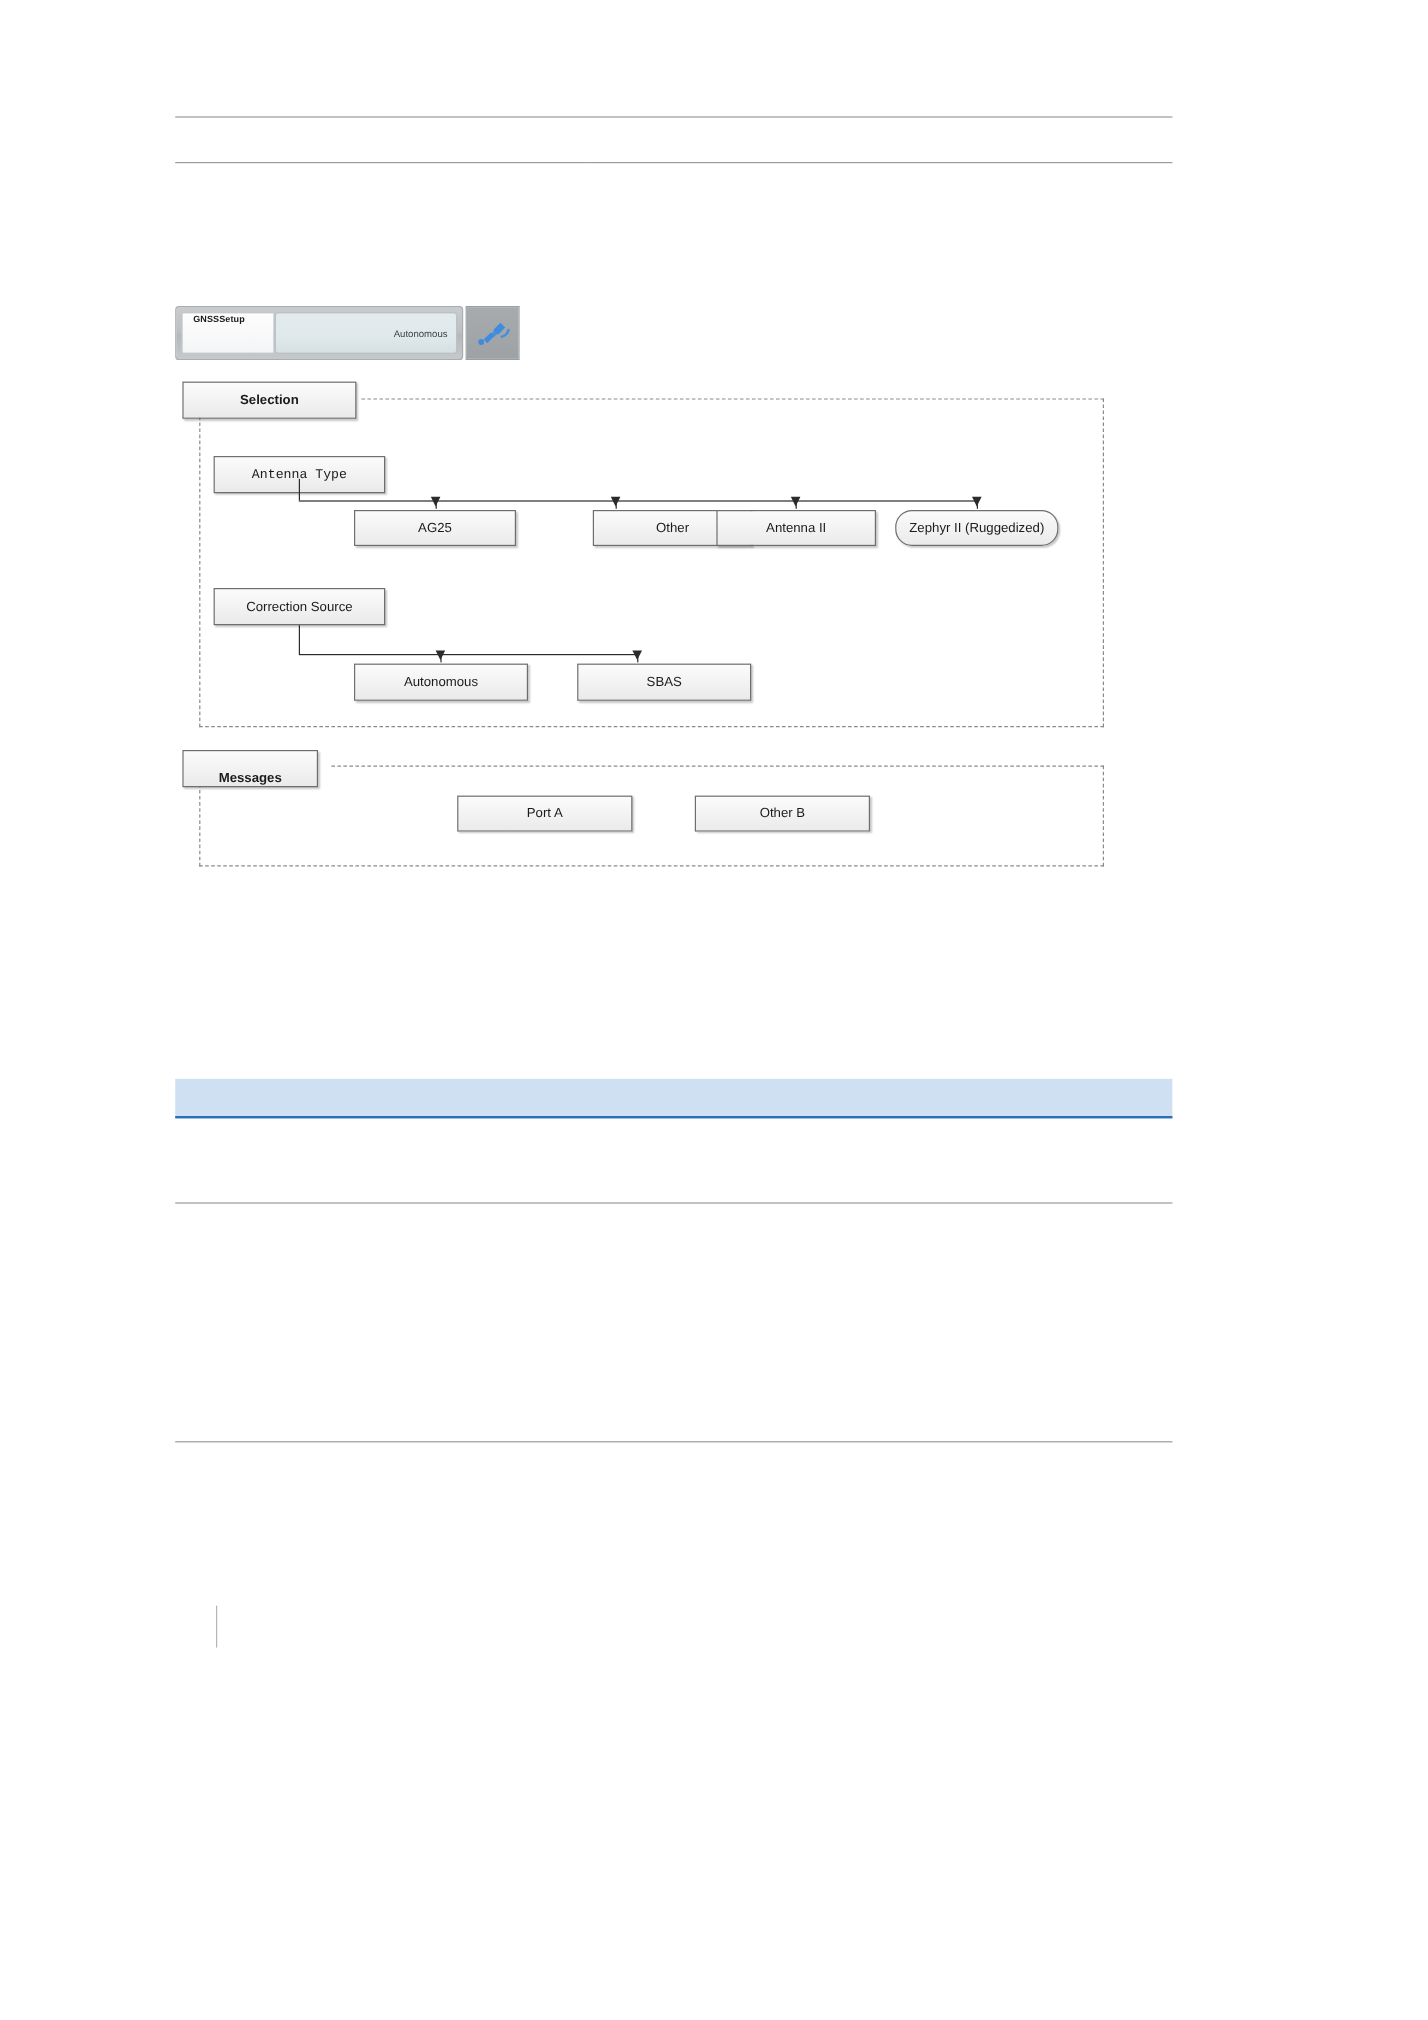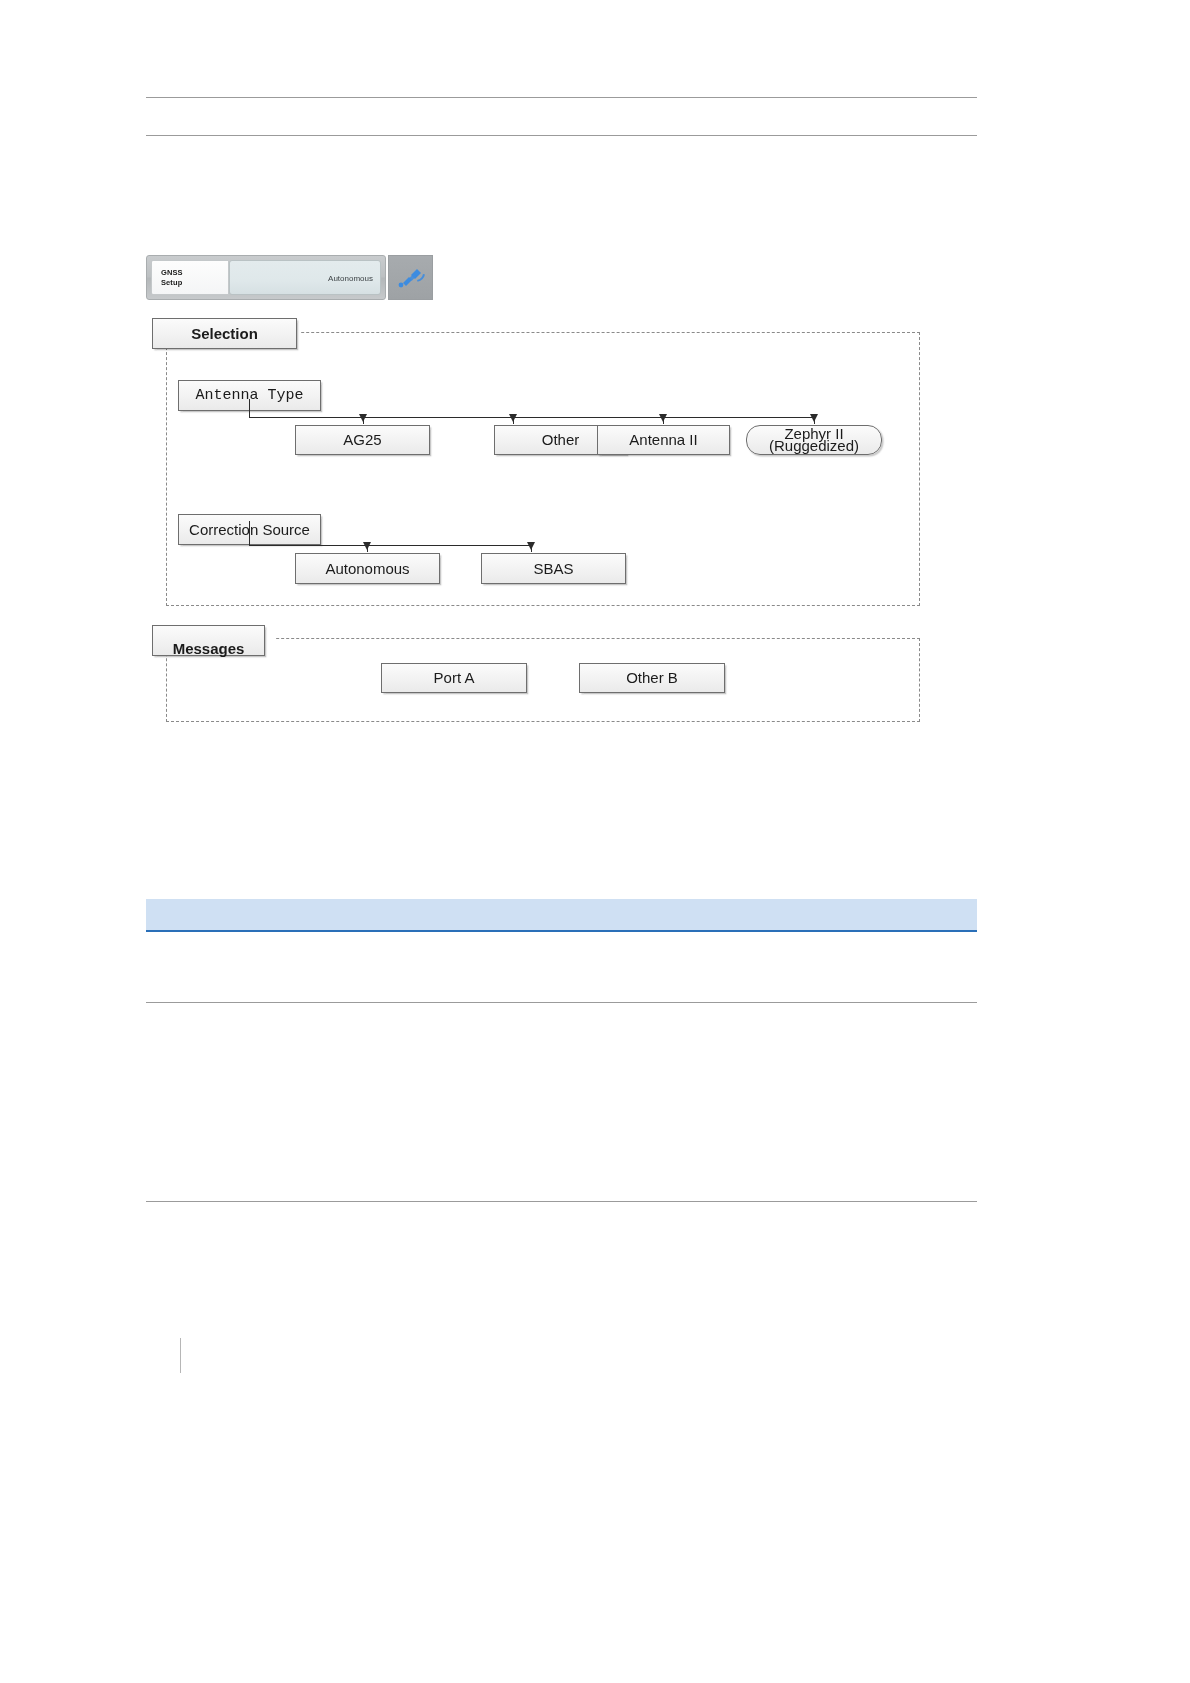--- a/index.html
+++ b/index.html
@@ -52,22 +52,20 @@
     box-sizing: border-box;
   }
   .device-tab {
     width: 78px;
     height: 100%;
     background: linear-gradient(to bottom, #fdfdfd 0%, #f4f5f6 100%);
     border: 1px solid #c4c8ca;
     border-radius: 2px 0 0 2px;
     box-sizing: border-box;
     display: flex;
-    flex-direction: column;
-    justify-content: center;
     padding-left: 9px;
   }
   .device-tab-line {
     font-size: 7.5px;
     font-weight: bold;
     line-height: 10px;
     color: #1a1a1a;
     letter-spacing: .1px;
   }
   .device-status {
@@ -102,21 +100,21 @@
   }
   .node {
     position: absolute;
     box-sizing: border-box;
     background: linear-gradient(to bottom, #fbfbfb 0%, #f2f2f2 55%, #eaeaea 100%);
     border: 1px solid #6e6e6e;
     box-shadow: 1.5px 1.5px 1.5px rgba(0,0,0,.22);
     display: flex;
     align-items: center;
     justify-content: center;
-    font-size: 15px;
+    font-size: 11px;
     color: #1b1b1b;
     text-align: center;
     line-height: 12px;
   }
   .node.header-node { font-weight: bold; }
 
   .conn {
     position: absolute;
     background: #2b2b2b;
   }
@@ -206,21 +204,21 @@
   <div class="node" style="left:455px; top:425px; width:133px; height:30px;margin-left:39px;">
     <span>Other</span>
   </div>
   <div class="node" style="left:597px; top:425px; width:133px; height:30px;">
     <span>Antenna II</span>
   </div>
   <div class="node" style="left:746px; top:425px; width:136px; height:30px;border-radius:14px;">
     <span>Zephyr II (Ruggedized)</span>
   </div>
 
-  <div class="node" style="left:178px; top:490px; width:143px; height:31px;margin-top:24px;">
+  <div class="node" style="left:178px; top:490px; width:143px; height:31px;">
     <span>Correction Source</span>
   </div>
 
   <div class="conn conn-v" style="left:249px; top:521px; height:24px;"></div>
   <div class="conn conn-h" style="left:249px; top:545px; width:283px;"></div>
   <div class="conn conn-v" style="left:367px; top:545px; height:7px;"></div>
   <div class="arrow" style="left:363px; top:542px;"></div>
   <div class="conn conn-v" style="left:531px; top:545px; height:7px;"></div>
   <div class="arrow" style="left:527px; top:542px;"></div>
 

